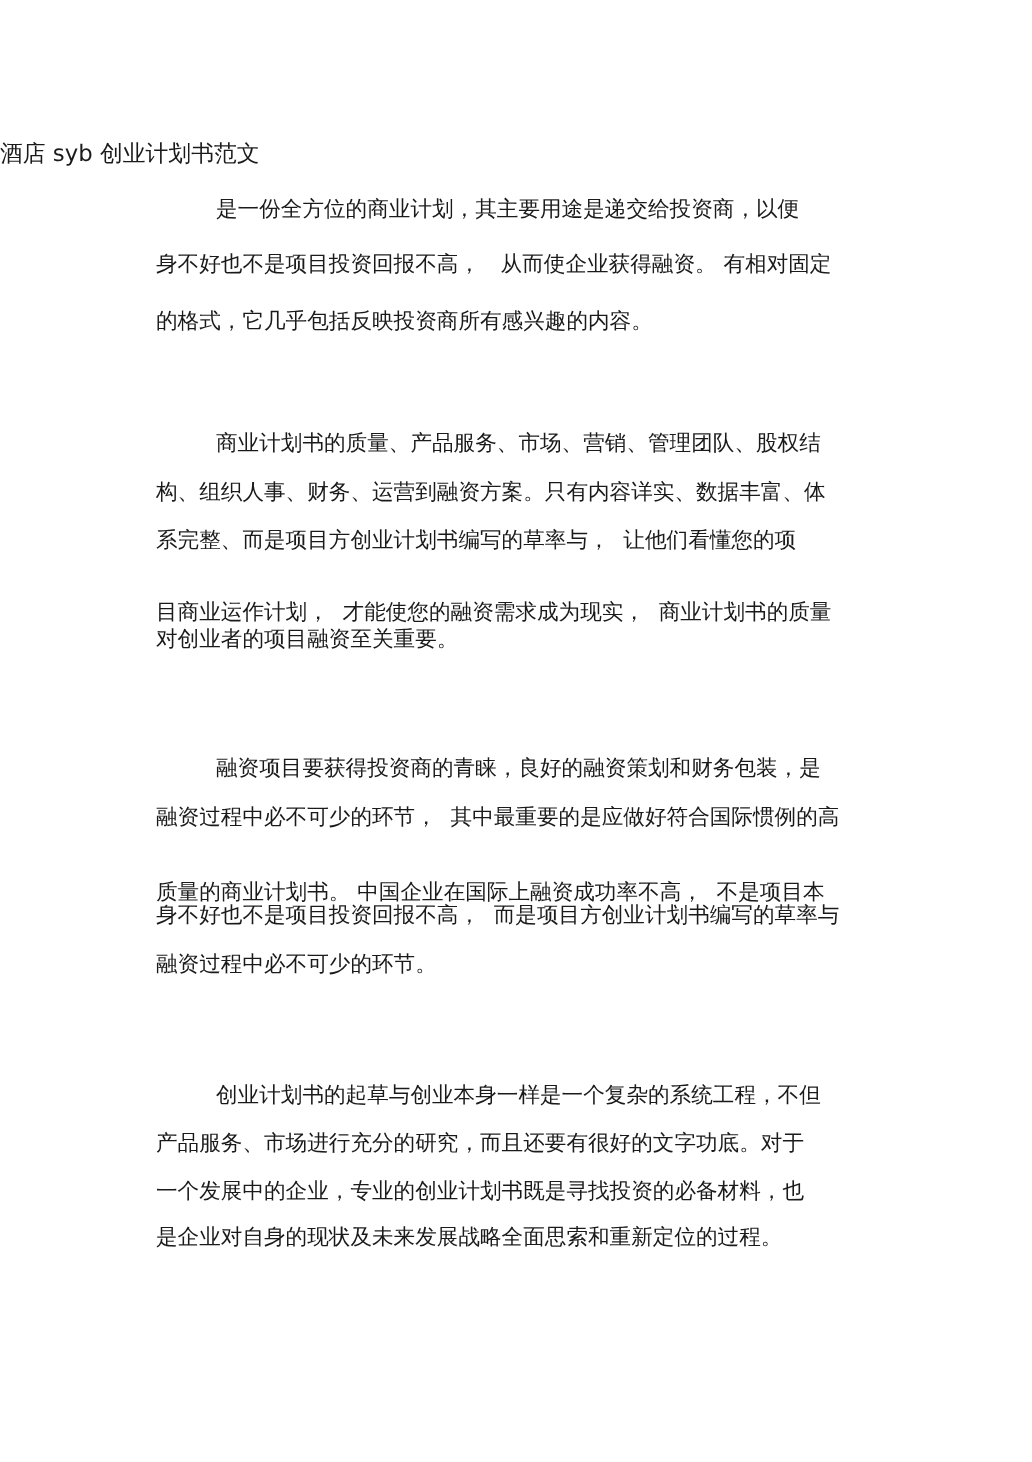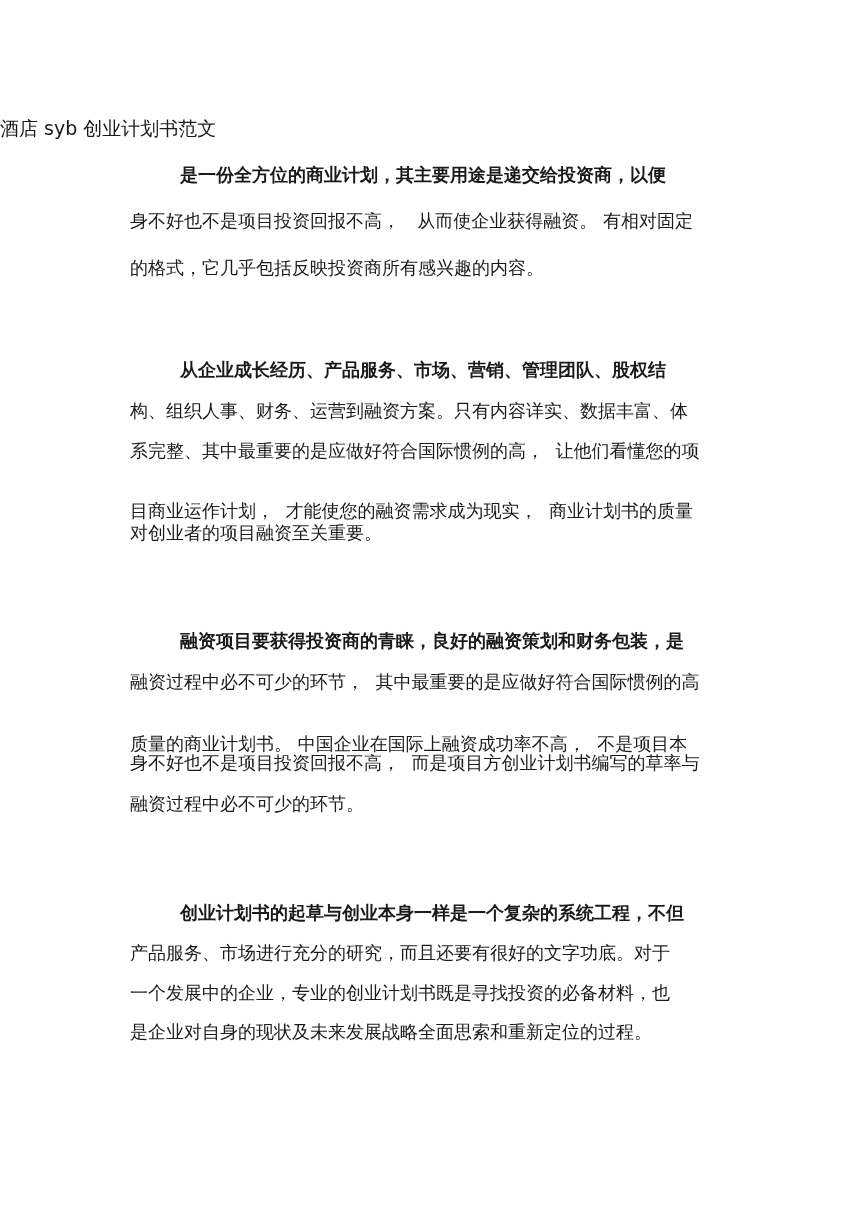--- a/index.html
+++ b/index.html
@@ -1,38 +1,38 @@
 <!DOCTYPE html>
 <html><head>
 <meta charset="utf-8">
 <style>
   html, body { margin: 0; padding: 0; background: #ffffff; }
   body { width: 860px; height: 1218px; position: relative; overflow: hidden;
          font-family: "DejaVu Serif", "Liberation Serif", serif; color: #1a1a1a; }
   .title { position: absolute; left: 0; width: 860px; top: 115px; 
            font-size: 19px; line-height: 26px; font-family: "DejaVu Sans", "Liberation Sans", sans-serif; }
   .line { position: absolute; left: 130px; font-size: 18px; line-height: 26px; white-space: pre; }
-  .indent { left: 180px; font-weight: bold; }
+  .indent { left: 180px; }
 </style>
 </head>
 <body>
 
 <div>
   <div class="title">酒店 syb 创业计划书范文</div>
 
   <div>
     <div class="line indent" style="top:162px">是一份全方位的商业计划，其主要用途是递交给投资商，以便</div>
     <div class="line" style="top:208px">身不好也不是项目投资回报不高，   从而使企业获得融资。 有相对固定</div>
     <div class="line" style="top:255px">的格式，它几乎包括反映投资商所有感兴趣的内容。</div>
   </div>
 
   <div>
-    <div class="line indent" style="top:357px">从企业成长经历、产品服务、市场、营销、管理团队、股权结</div>
+    <div class="line indent" style="top:357px">商业计划书的质量、产品服务、市场、营销、管理团队、股权结</div>
     <div class="line" style="top:398px">构、组织人事、财务、运营到融资方案。只有内容详实、数据丰富、体</div>
-    <div class="line" style="top:438px">系完整、其中最重要的是应做好符合国际惯例的高，  让他们看懂您的项</div>
+    <div class="line" style="top:438px">系完整、而是项目方创业计划书编写的草率与，  让他们看懂您的项</div>
     <div class="line" style="top:498px">目商业运作计划，  才能使您的融资需求成为现实，  商业计划书的质量</div>
     <div class="line" style="top:520px">对创业者的项目融资至关重要。</div>
   </div>
 
   <div>
     <div class="line indent" style="top:628px">融资项目要获得投资商的青睐，良好的融资策划和财务包装，是</div>
     <div class="line" style="top:669px">融资过程中必不可少的环节，  其中最重要的是应做好符合国际惯例的高</div>
     <div class="line" style="top:731px">质量的商业计划书。 中国企业在国际上融资成功率不高，  不是项目本</div>
     <div class="line" style="top:750px">身不好也不是项目投资回报不高，  而是项目方创业计划书编写的草率与</div>
     <div class="line" style="top:791px">融资过程中必不可少的环节。</div>

